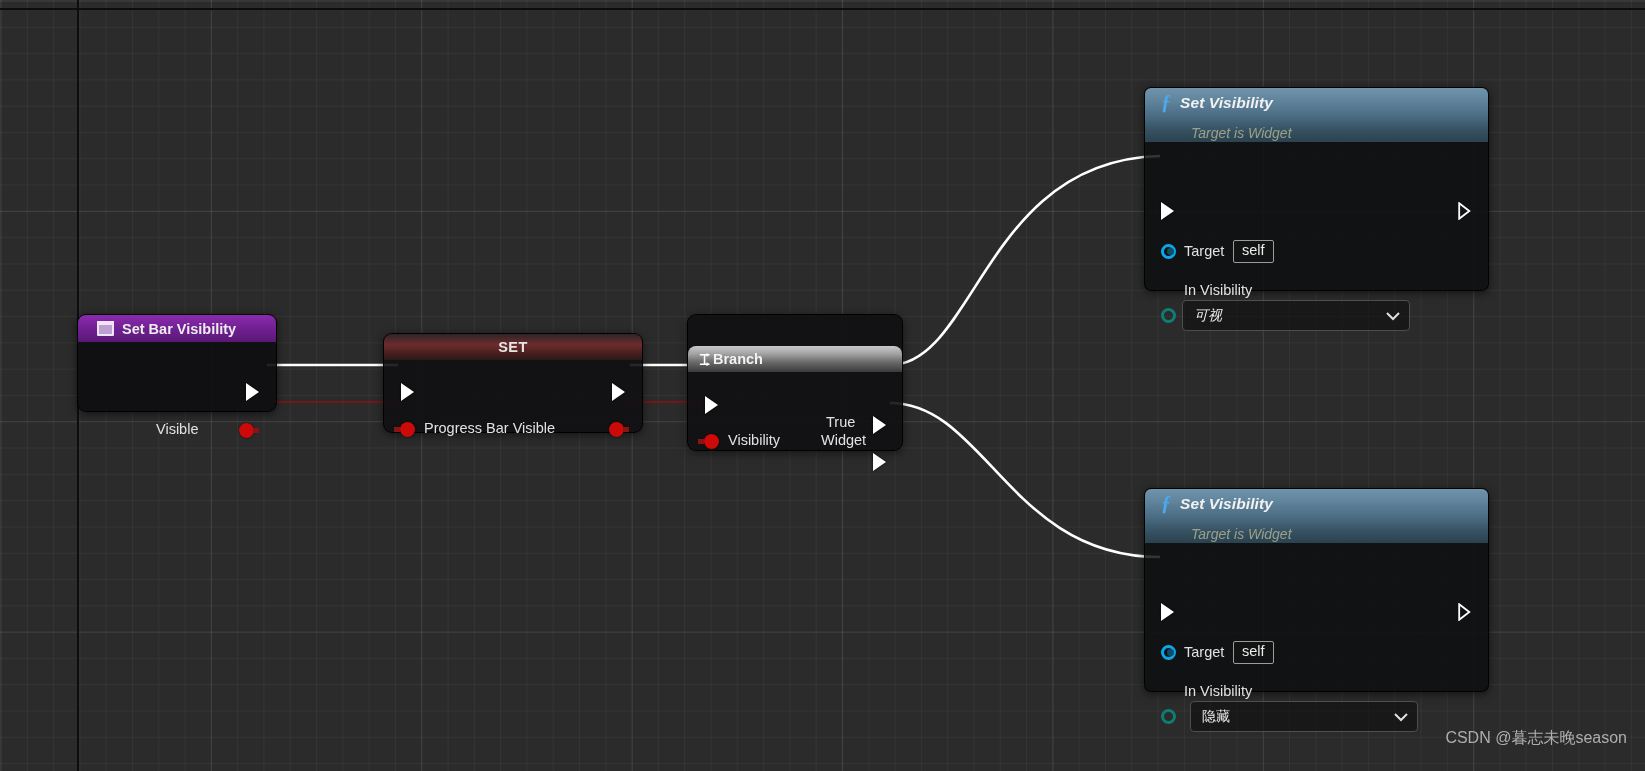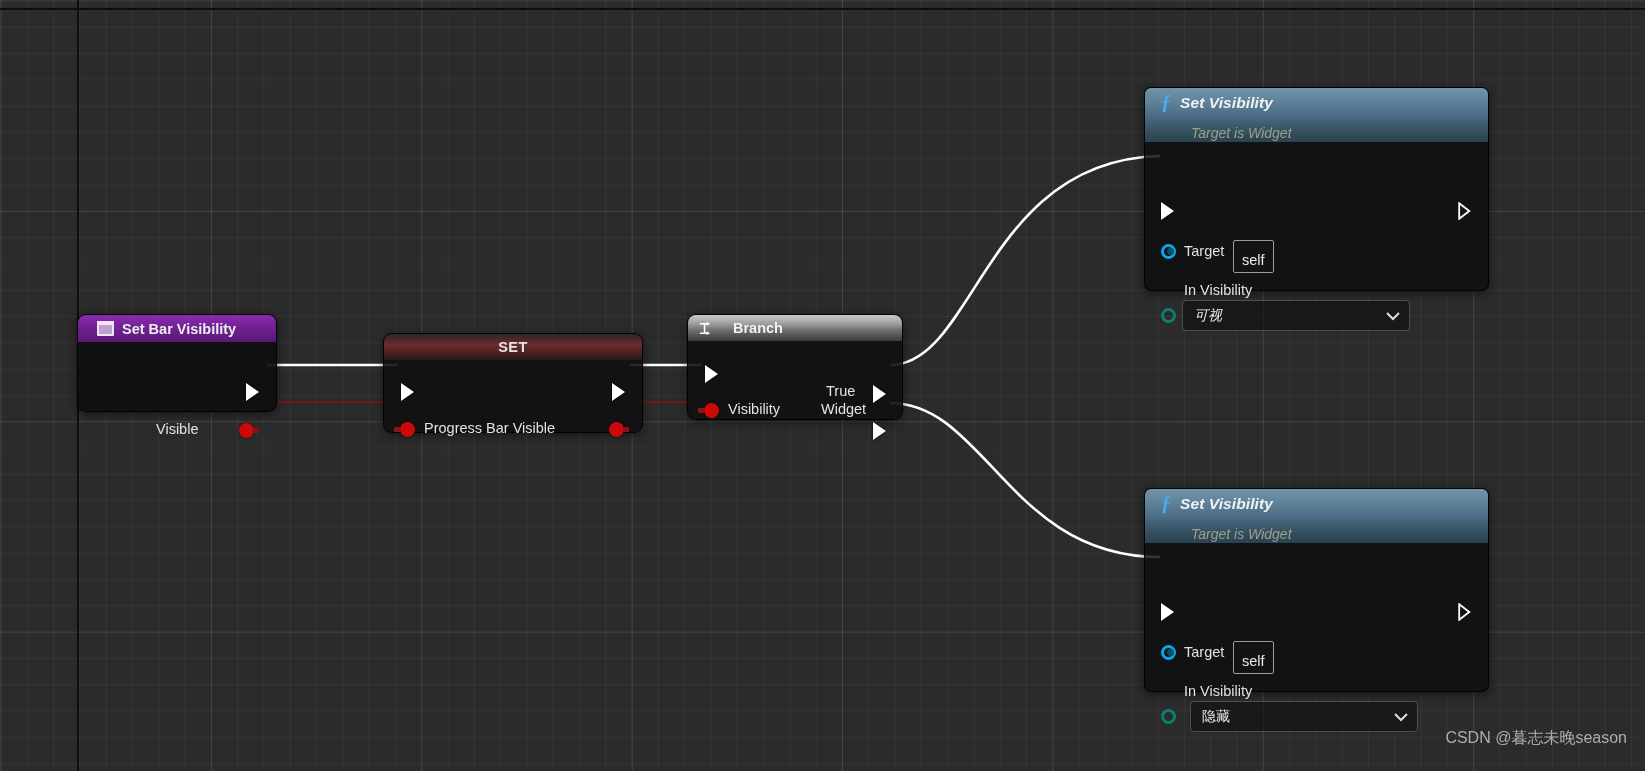--- a/index.html
+++ b/index.html
@@ -194,21 +194,21 @@
     color: #e2e2e2;
     white-space: nowrap;
   }
 
   .value-box {
     position: absolute;
     border: 1px solid #9b9b9b;
     background: rgba(20,20,20,0.6);
     color: #ececec;
     font-size: 14.5px;
-    padding: 12px 8px 3px 8px;
+    padding: 2px 8px 3px 8px;
     border-radius: 2px;
     line-height: 1.1;
   }
 
   .combo {
     position: absolute;
     width: 228px;
     height: 31px;
     border: 1px solid #4e4e4e;
     border-radius: 4px;
@@ -292,24 +292,25 @@
   .branch-node {
     width: 216px;
     background: rgba(16,16,18,0.9);
     border: 1px solid rgba(0,0,0,0.9);
     border-radius: 9px;
     box-shadow: 0 2px 8px rgba(0,0,0,0.5);
   }
   .branch-node .node-header {
     height: 26px;
     padding-left: 10px;
-    gap: 20px;
+    gap: 0;
     background: linear-gradient(to bottom, #c9c9c9 0%, #a3a3a3 30%, #6a6a6a 62%, #3a3a3a 100%);
     border-top-left-radius: 8px;
     border-top-right-radius: 8px;
+    margin-top: 31px;
   }
   .branch-title {
     font-size: 14.5px;
     font-weight: bold;
     color: #f2f2f2;
   }
   .branch-node .node-body { height: 78px; }
 
   .watermark {
     position: absolute;

